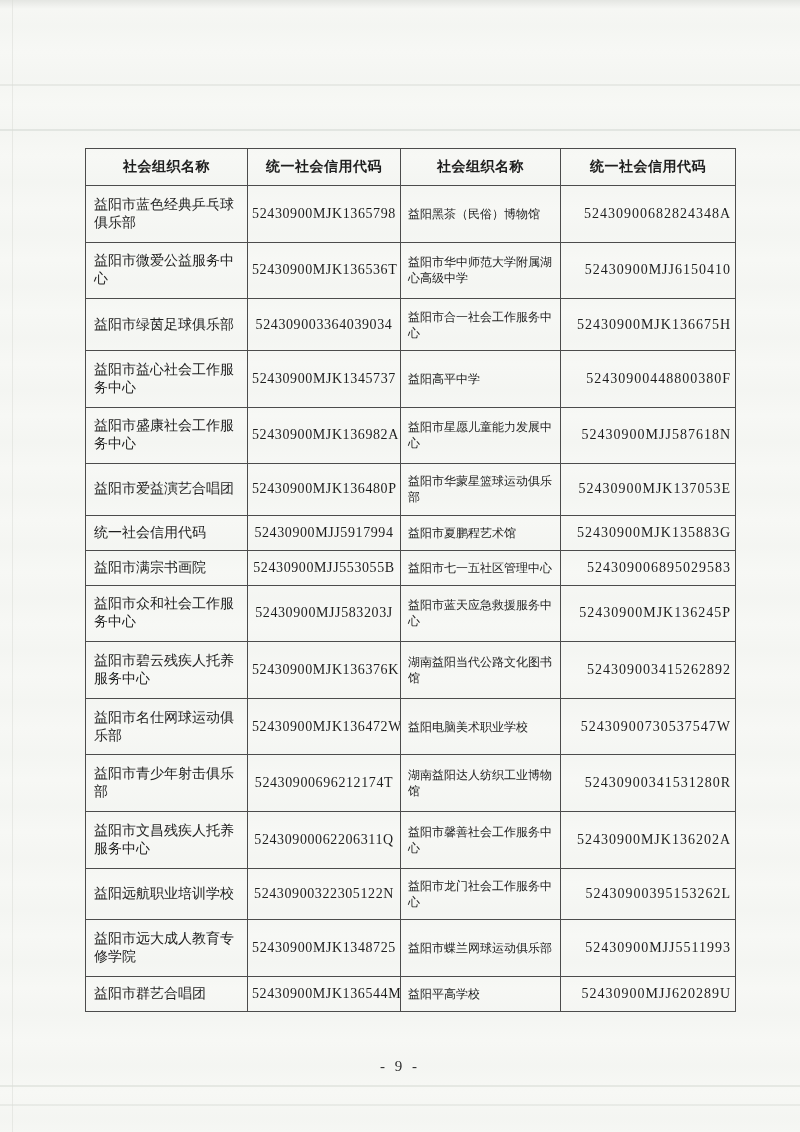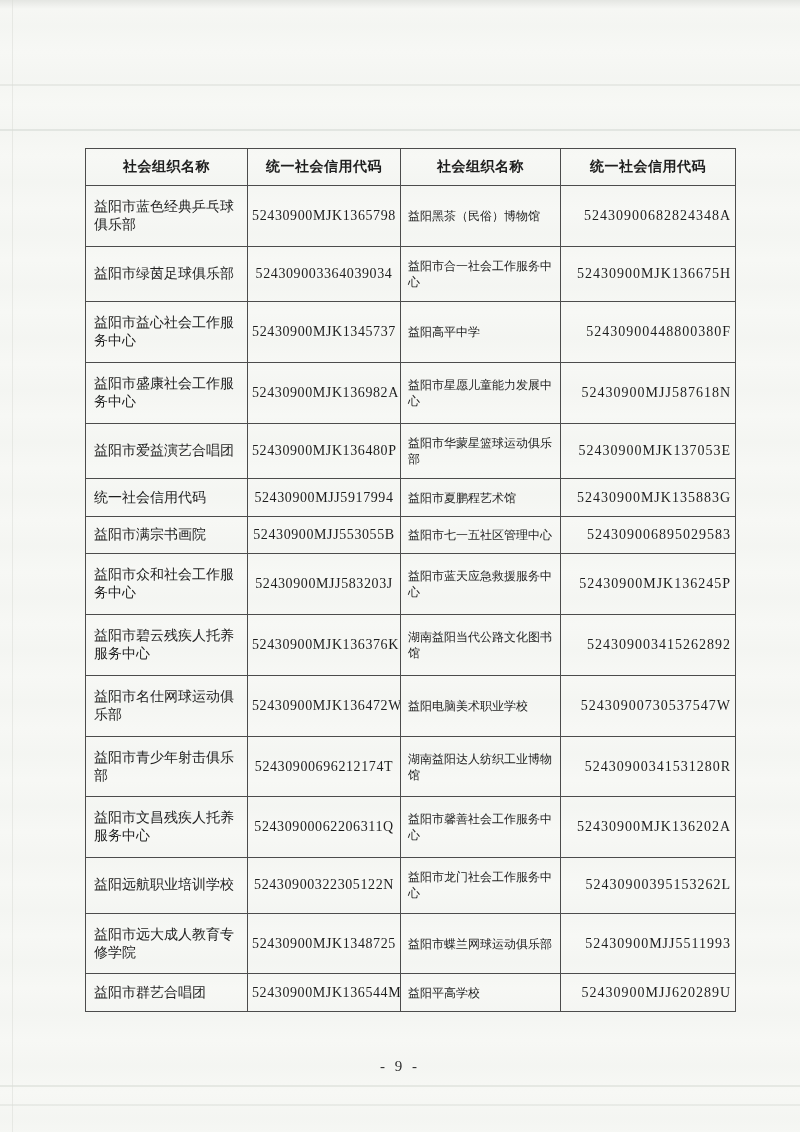--- a/index.html
+++ b/index.html
@@ -118,20 +118,26 @@
       </tr>
     </thead>
     <tbody>
         <tr>
           <td class="name c0">益阳市蓝色经典乒乓球俱乐部</td>
           <td class="code c1">52430900MJK1365798</td>
           <td class="name c2">益阳黑茶（民俗）博物馆</td>
           <td class="code c3">52430900682824348A</td>
         </tr>
         <tr>
+          <td class="name c0">益阳市微爱公益服务中心</td>
+          <td class="code c1">52430900MJK136536T</td>
+          <td class="name c2">益阳市华中师范大学附属湖心高级中学</td>
+          <td class="code c3">52430900MJJ6150410</td>
+        </tr>
+        <tr>
           <td class="name c0">益阳市绿茵足球俱乐部</td>
           <td class="code c1">524309003364039034</td>
           <td class="name c2">益阳市合一社会工作服务中心</td>
           <td class="code c3">52430900MJK136675H</td>
         </tr>
         <tr>
           <td class="name c0">益阳市益心社会工作服务中心</td>
           <td class="code c1">52430900MJK1345737</td>
           <td class="name c2">益阳高平中学</td>
           <td class="code c3">52430900448800380F</td>

